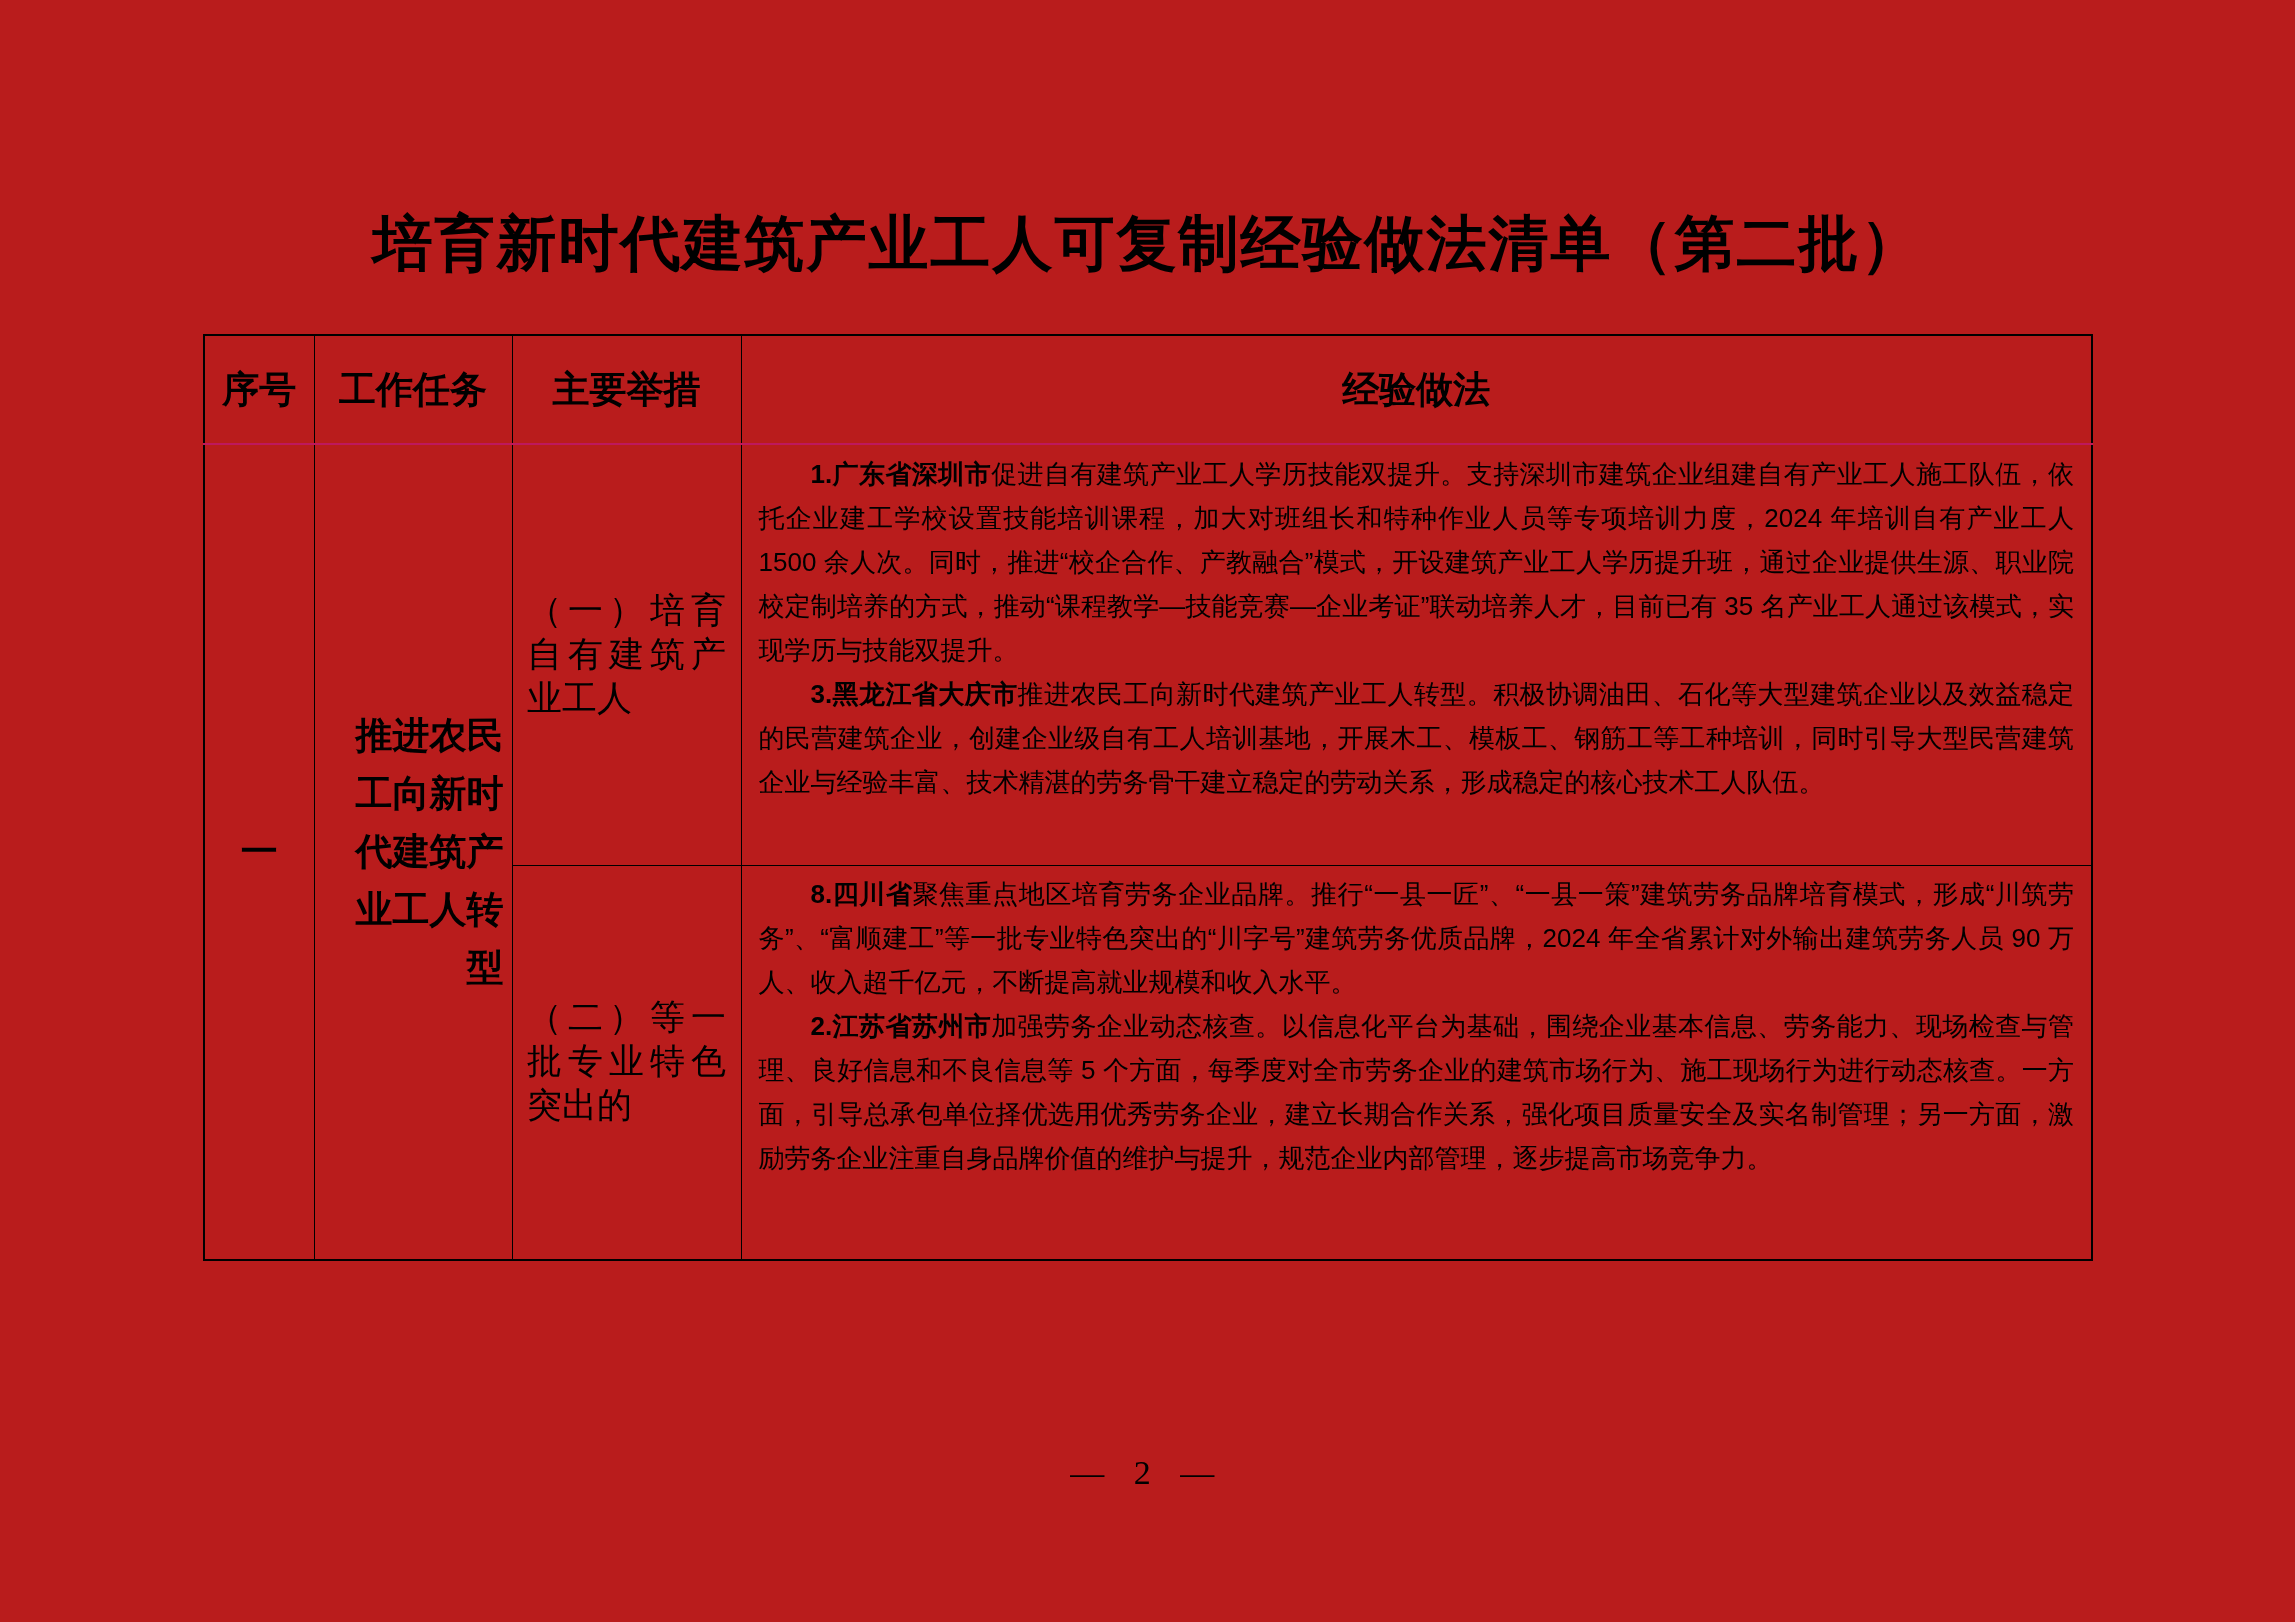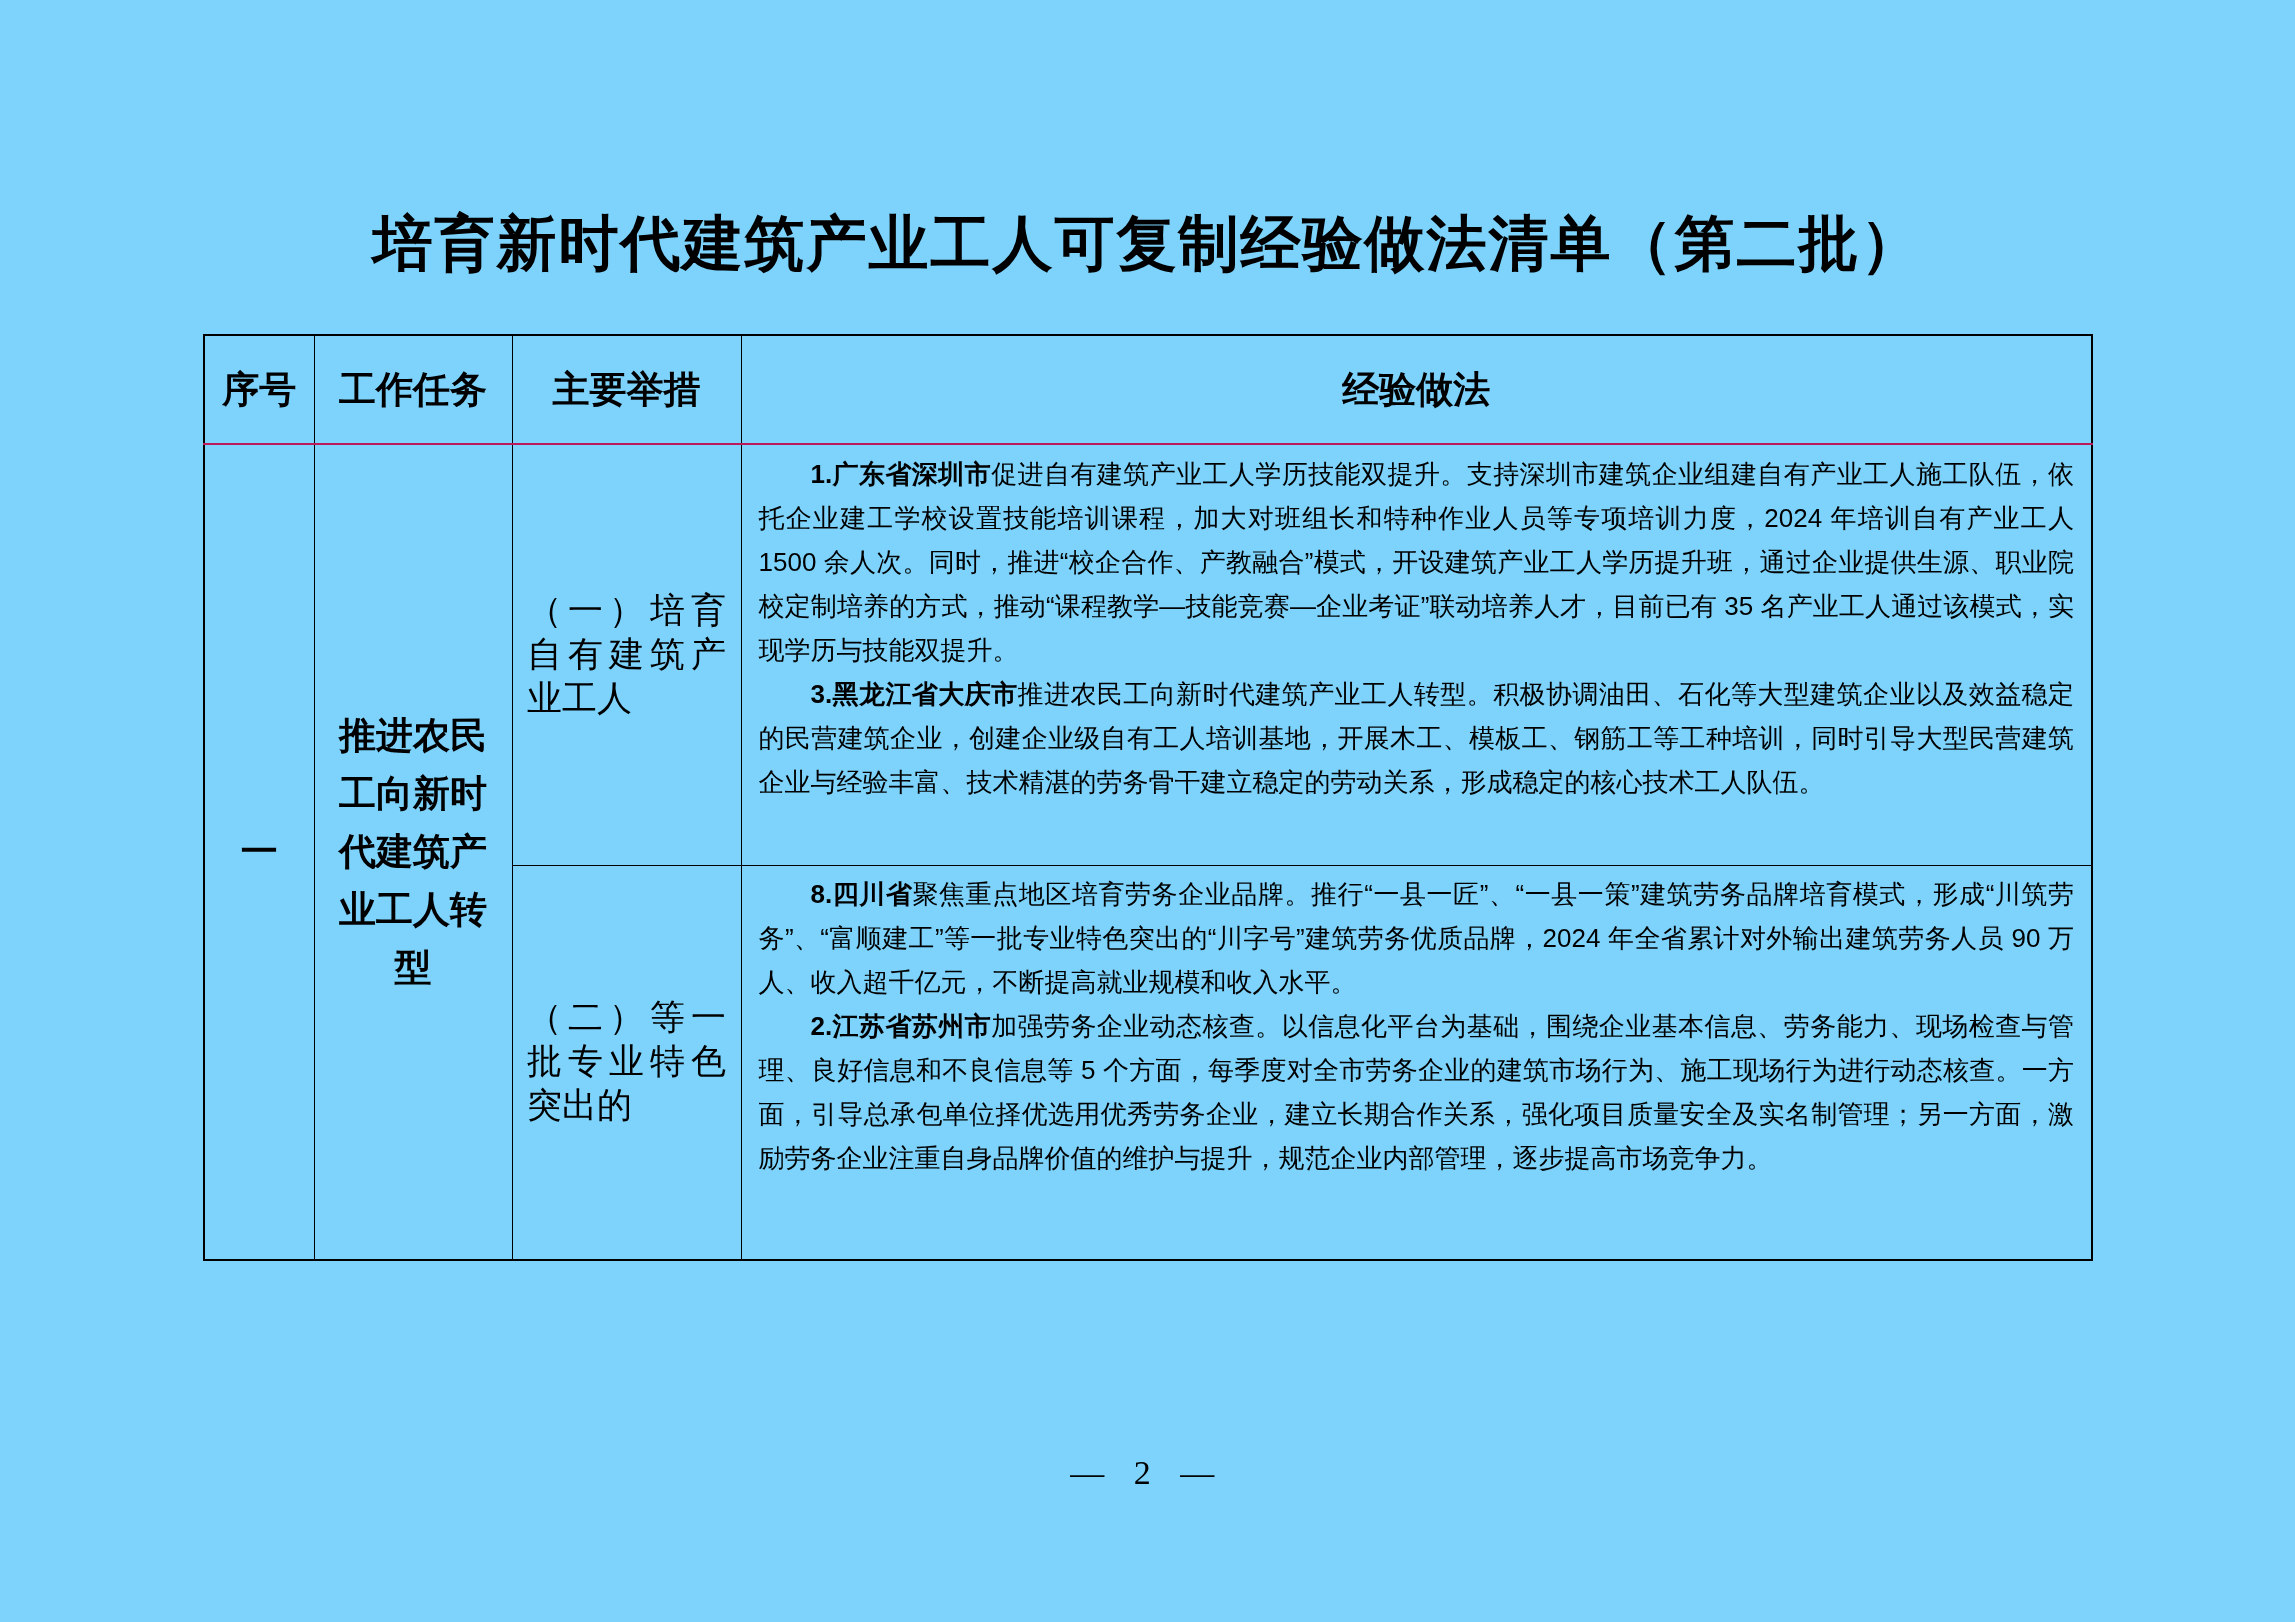--- a/index.html
+++ b/index.html
@@ -1,21 +1,21 @@
 <!DOCTYPE html>
 <html style="font-size:10.5px"><head>
 <meta charset="utf-8">
 <style>
   * { box-sizing: border-box; }
   html, body { margin: 0; padding: 0; background: #ffffff; }
   .page {
     position: relative;
     width: 2295px;
     height: 1623px;
-    background: #7dd3fc;
+    background: #b91c1c;
     color: #000000;
     font-family: "Liberation Serif", serif;
     overflow: hidden;
   }
   .title {
     position: absolute;
     top: 204px;
     left: 0;
     width: 100%;
     margin: 0;
@@ -56,21 +56,21 @@
     font-size: 37px;
     text-align: center;
     vertical-align: middle;
   }
   td.cell-task {
     font-family: "Liberation Sans", sans-serif;
     font-weight: bold;
     font-size: 37px;
     line-height: 58px;
     padding: 0 7.9px;
-    text-align: center;
+    text-align: right;
     vertical-align: middle;
   }
   td.cell-measure {
     font-family: "Liberation Serif", serif;
     font-size: 35px;
     line-height: 44px;
     padding: 0 14.4px;
     text-align: justify;
     vertical-align: middle;
   }

